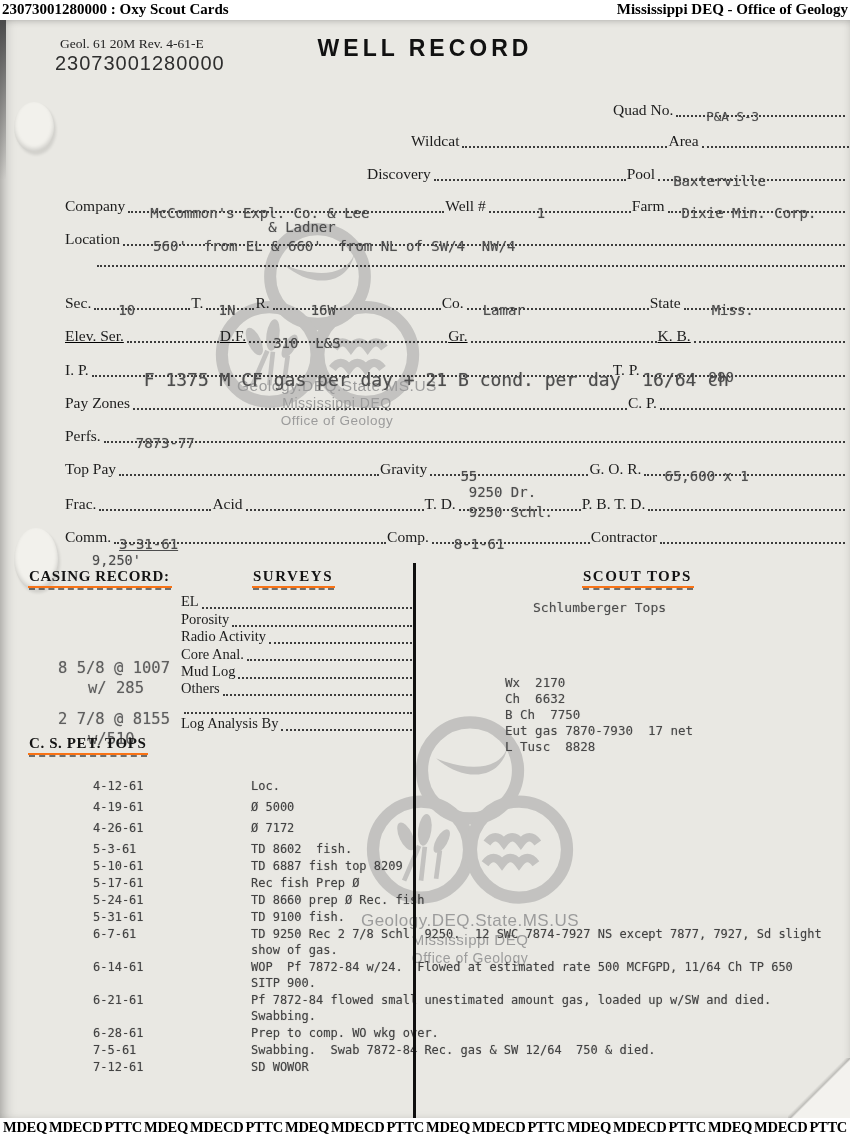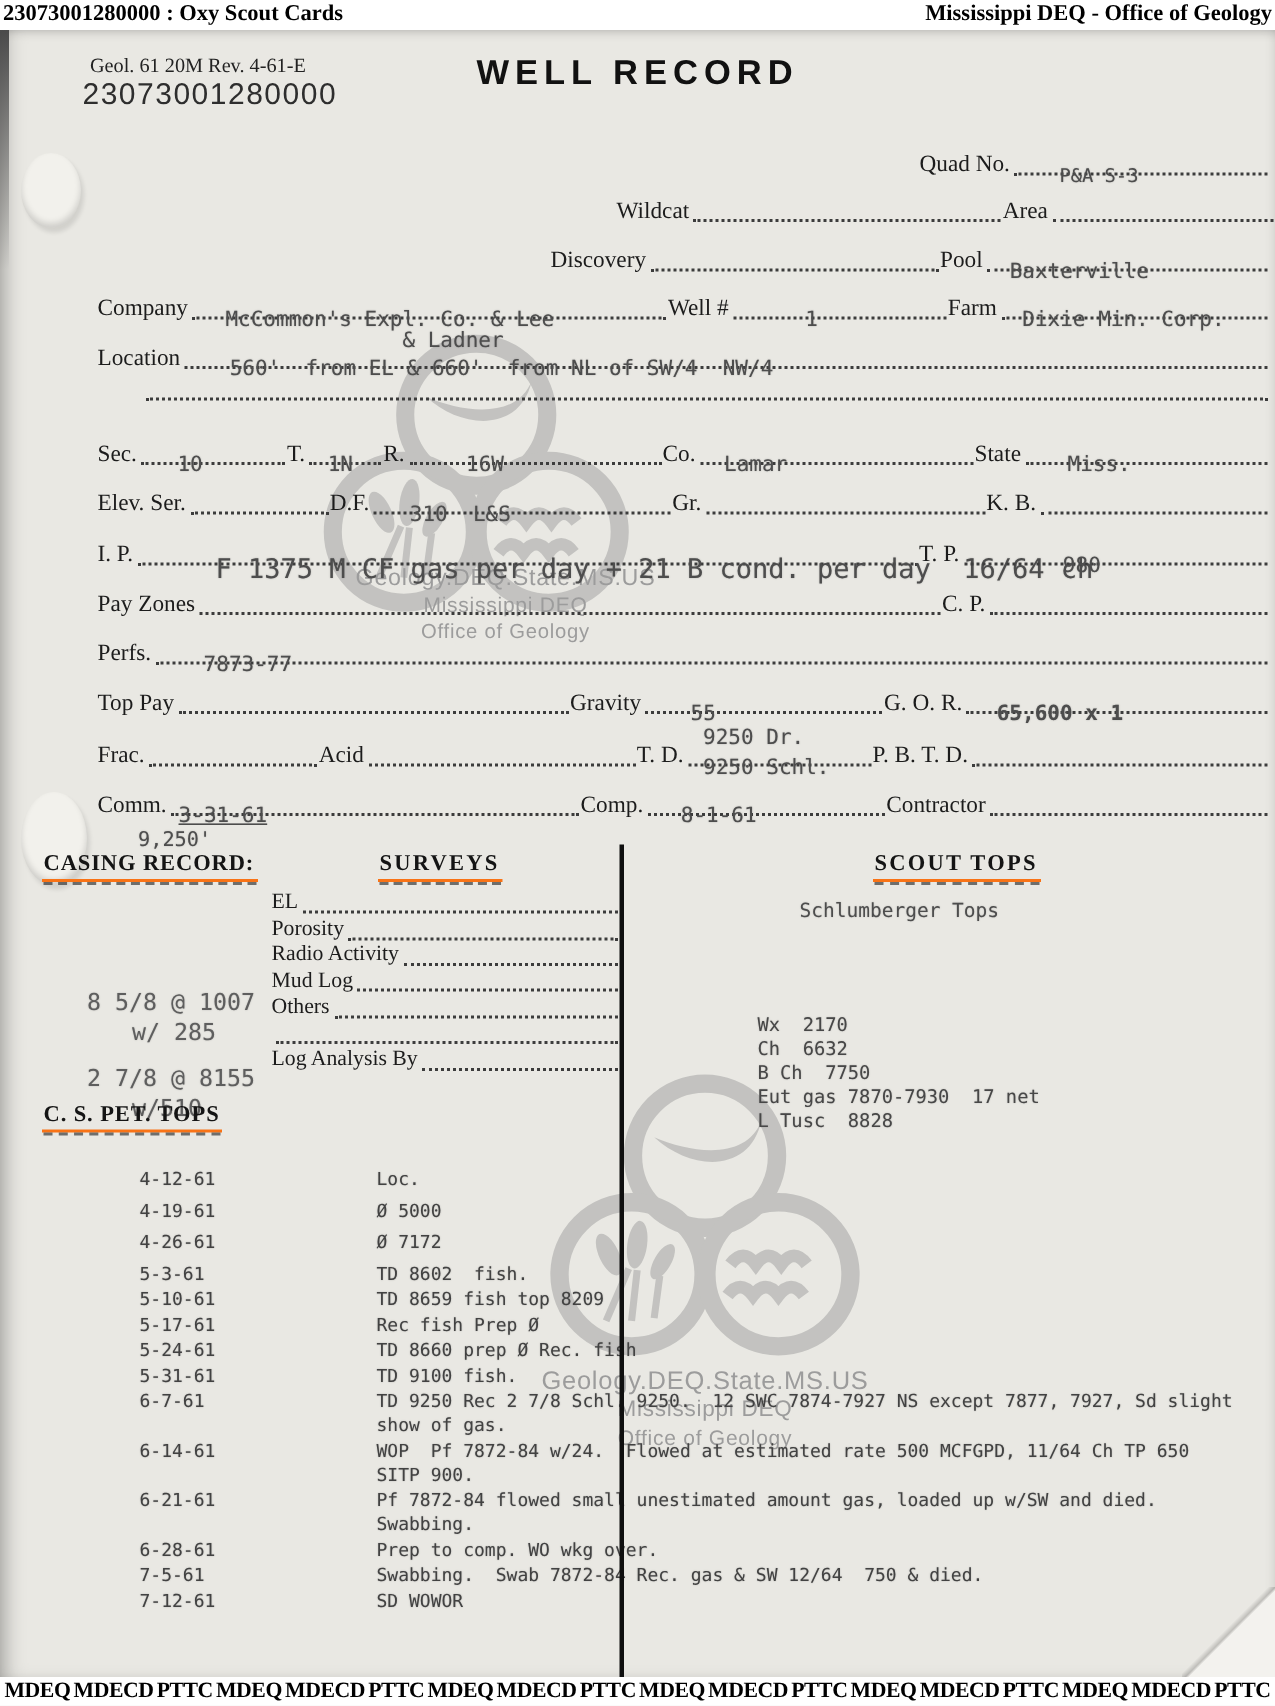--- a/index.html
+++ b/index.html
@@ -210,21 +210,21 @@
     <span class="lbl">Co.</span>
     <span class="dots fix" style="width:182px;">
       <span class="typed lg" style="left:16px;">Lamar</span>
     </span>
     <span class="lbl">State</span>
     <span class="dots">
       <span class="typed lg" style="left:28px;">Miss.</span>
     </span>
   </div>
 
-  <div class="row" style="top:301px;left:64px;width:781px;">
+  <div class="row" style="top:301px;left:64px;width:781px;text-decoration:underline;">
     <span class="lbl">Elev. Ser.</span>
     <span class="dots fix" style="width:92px;"></span>
     <span class="lbl">D.F.</span>
     <span class="dots fix" style="width:198px;">
       <span class="typed lg" style="left:24px;">310  L&amp;S</span>
     </span>
     <span class="lbl">Gr.</span>
     <span class="dots fix" style="width:186px;"></span>
     <span class="lbl">K. B.</span>
     <span class="dots"></span>
@@ -257,21 +257,21 @@
 
   <div class="row" style="top:434px;left:64px;width:781px;">
     <span class="lbl">Top Pay</span>
     <span class="dots fix" style="width:260px;"></span>
     <span class="lbl">Gravity</span>
     <span class="dots fix" style="width:158px;">
       <span class="typed lg" style="left:30px;">55</span>
     </span>
     <span class="lbl">G. O. R.</span>
     <span class="dots">
-      <span class="typed lg" style="left:20px;font-weight:bold;">65,600 x 1</span>
+      <span class="typed lg" style="left:20px;">65,600 x 1</span>
     </span>
   </div>
 
   <div class="row" style="top:469px;left:64px;width:781px;">
     <span class="lbl">Frac.</span>
     <span class="dots fix" style="width:112px;"></span>
     <span class="lbl">Acid</span>
     <span class="dots fix" style="width:178px;"></span>
     <span class="lbl">T. D.</span>
     <span class="dots fix" style="width:122px;">
@@ -313,20 +313,24 @@
     </div>
       <div class="survey-row">
       <span class="lbl">Porosity</span>
       <span class="dots"></span>
     </div>
       <div class="survey-row">
       <span class="lbl">Radio Activity</span>
       <span class="dots"></span>
     </div>
       <div class="survey-row">
+      <span class="lbl">Core Anal.</span>
+      <span class="dots"></span>
+    </div>
+      <div class="survey-row">
       <span class="lbl">Mud Log</span>
       <span class="dots"></span>
     </div>
       <div class="survey-row">
       <span class="lbl">Others</span>
       <span class="dots"></span>
     </div>
       <div class="survey-row">
       <span class="lbl"></span>
       <span class="dots"></span>
@@ -357,21 +361,21 @@
       <div class="pet-entry">
       <span class="pet-date">4-26-61</span>
       <span class="pet-text">Ø 7172</span>
     </div>
       <div class="pet-entry">
       <span class="pet-date">5-3-61</span>
       <span class="pet-text">TD 8602  fish.</span>
     </div>
       <div class="pet-entry">
       <span class="pet-date">5-10-61</span>
-      <span class="pet-text">TD 8659 fish top 8209</span>
+      <span class="pet-text">TD 6887 fish top 8209</span>
     </div>
       <div class="pet-entry">
       <span class="pet-date">5-17-61</span>
       <span class="pet-text">Rec fish Prep Ø</span>
     </div>
       <div class="pet-entry">
       <span class="pet-date">5-24-61</span>
       <span class="pet-text">TD 8660 prep Ø Rec. fish</span>
     </div>
       <div class="pet-entry">

